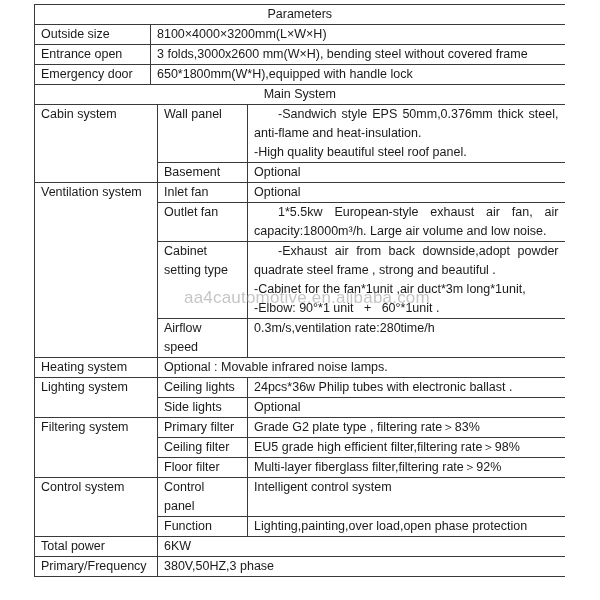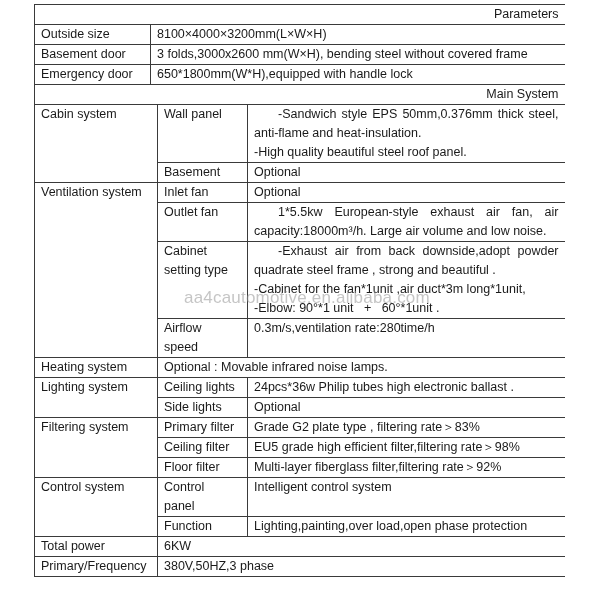--- a/index.html
+++ b/index.html
@@ -3,21 +3,21 @@
 <meta charset="utf-8">
 <style>
   html, body { margin: 0; padding: 0; background: #ffffff; }
   body { width: 600px; height: 600px; position: relative; overflow: hidden;
          font-family: "Liberation Sans", sans-serif; color: #1a1a1a; }
   .sheet { position: absolute; left: 34px; top: 4px; width: 530px; }
   table { border-collapse: collapse; width: 530px; table-layout: fixed; font-size: 12.5px; }
   td { border-top: 1px solid #3a3a3a; border-bottom: 1px solid #3a3a3a; border-left: 1px solid #3a3a3a;
        padding: 0 6px; vertical-align: top; line-height: 19px; }
   td.nr { border-right: none; }
-  .hdr td { text-align: right; height: 18px; margin-top: 15px; }
+  .hdr td { text-align: center; height: 18px; margin-top: 15px; }
   .h19 { height: 19px; }
   .just-line { display: block; text-align: justify; text-align-last: justify; margin-left: 24px; }
   .plain-line { display: block; }
   .watermark { position: absolute; left: 184px; top: 288px; font-size: 17px; color: rgba(150,150,150,0.55);
                letter-spacing: 0.2px; pointer-events: none; white-space: nowrap; }
 </style>
 </head>
 <body>
 
 <div class="sheet">
@@ -29,21 +29,21 @@
       </colgroup>
     <tbody>
         <tr class="hdr">
       <td colspan="2" class="nr">Parameters</td>
     </tr>
     <tr>
       <td class="h19">Outside size</td>
       <td class="nr">8100×4000×3200mm(L×W×H)</td>
     </tr>
     <tr>
-      <td class="h19">Basement door</td>
+      <td class="h19">Entrance open</td>
       <td class="nr">3 folds,3000x2600 mm(W×H), bending steel without covered frame</td>
     </tr>
     <tr>
       <td class="h19">Emergency door</td>
       <td class="nr">650*1800mm(W*H),equipped with handle lock</td>
     </tr>
   </tbody>
     </table>
 
   <table style="margin-top:-1px">
@@ -104,21 +104,21 @@
     </tr>
 
     <tr>
       <td>Heating system</td>
       <td colspan="2" class="nr">Optional : Movable infrared noise lamps.</td>
     </tr>
 
     <tr>
       <td rowspan="2">Lighting system</td>
       <td>Ceiling lights</td>
-      <td class="nr">24pcs*36w Philip tubes high electronic ballast .</td>
+      <td class="nr">24pcs*36w Philip tubes with electronic ballast .</td>
     </tr>
     <tr>
       <td>Side lights</td>
       <td class="nr">Optional</td>
     </tr>
 
     <tr>
       <td rowspan="3">Filtering system</td>
       <td>Primary filter</td>
       <td class="nr">Grade G2 plate type , filtering rate＞83%</td>

